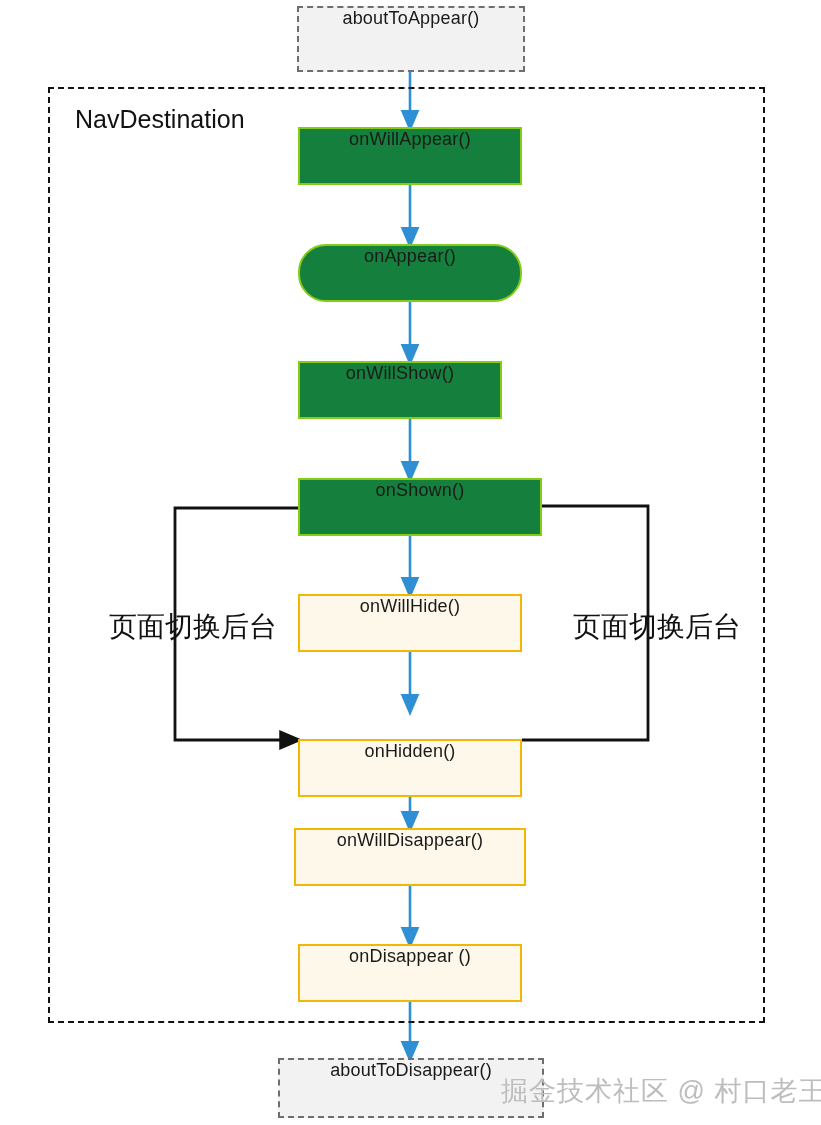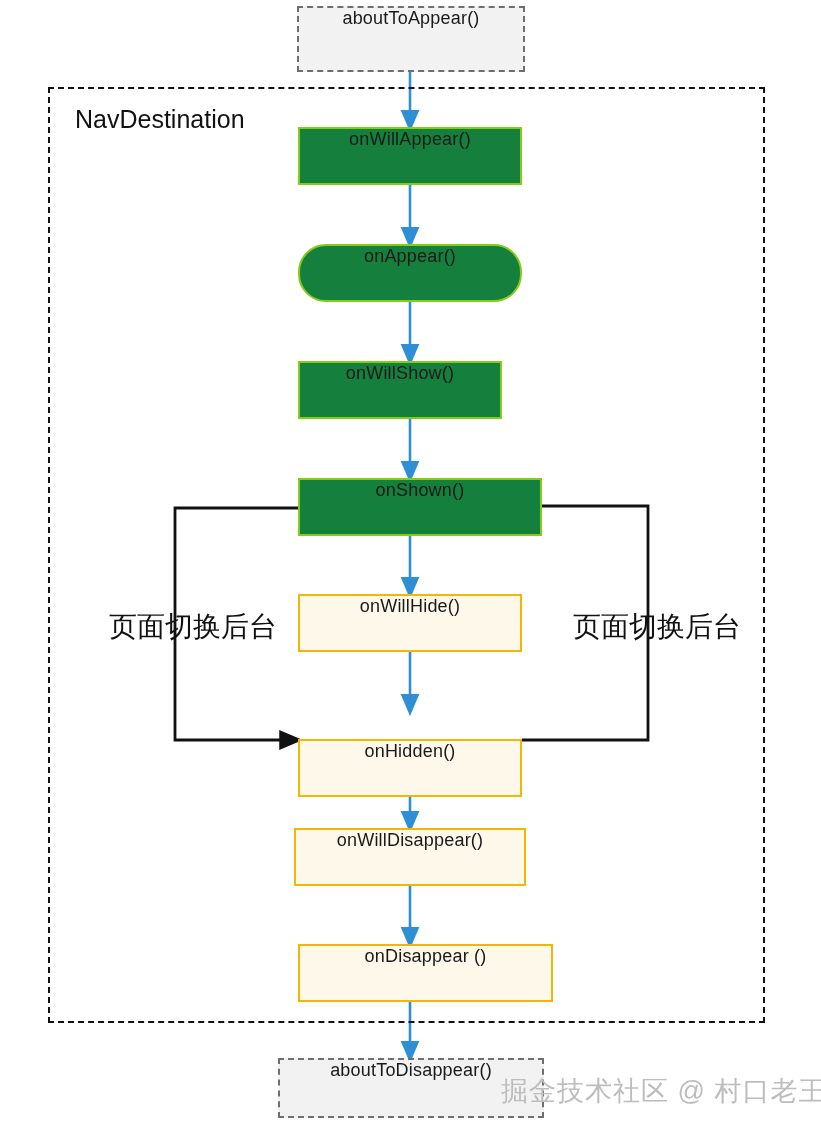--- a/index.html
+++ b/index.html
@@ -134,21 +134,21 @@
   </div>
 
   <div class="node node-yellow" style="left:298px; top:727px; width:224px; height:58px;margin-top:12px;">
     <span>onHidden()</span>
   </div>
 
   <div class="node node-yellow" style="left:294px; top:828px; width:232px; height:58px;">
     <span>onWillDisappear()</span>
   </div>
 
-  <div class="node node-yellow" style="left:298px; top:944px; width:255px; height:58px;">
+  <div class="node node-yellow" style="left:298px; top:944px; width:224px; height:58px;">
     <span>onDisappear ()</span>
   </div>
 
   <div class="node node-dashed" style="left:278px; top:1058px; width:266px; height:60px;">
     <span>aboutToDisappear()</span>
   </div>
 
   <div class="edge-label" style="left:109px; top:608px;">页面切换后台</div>
   <div class="edge-label" style="left:573px; top:608px;">页面切换后台</div>
 

